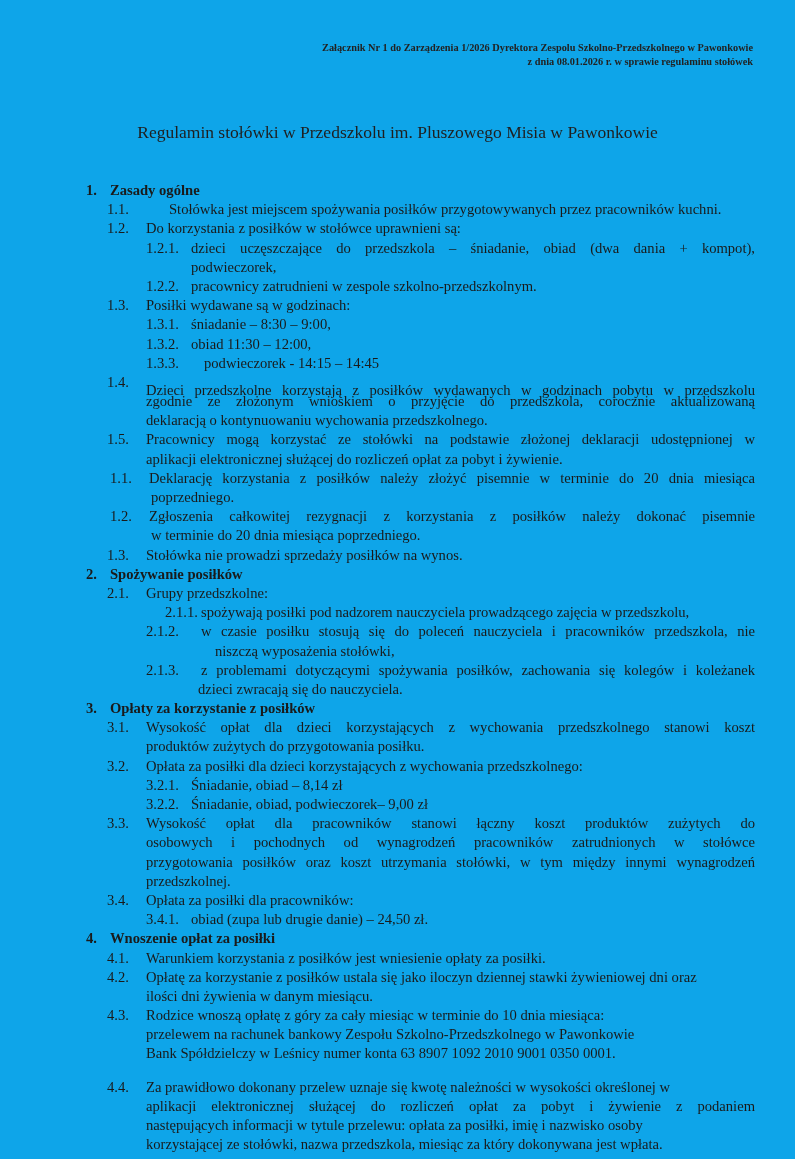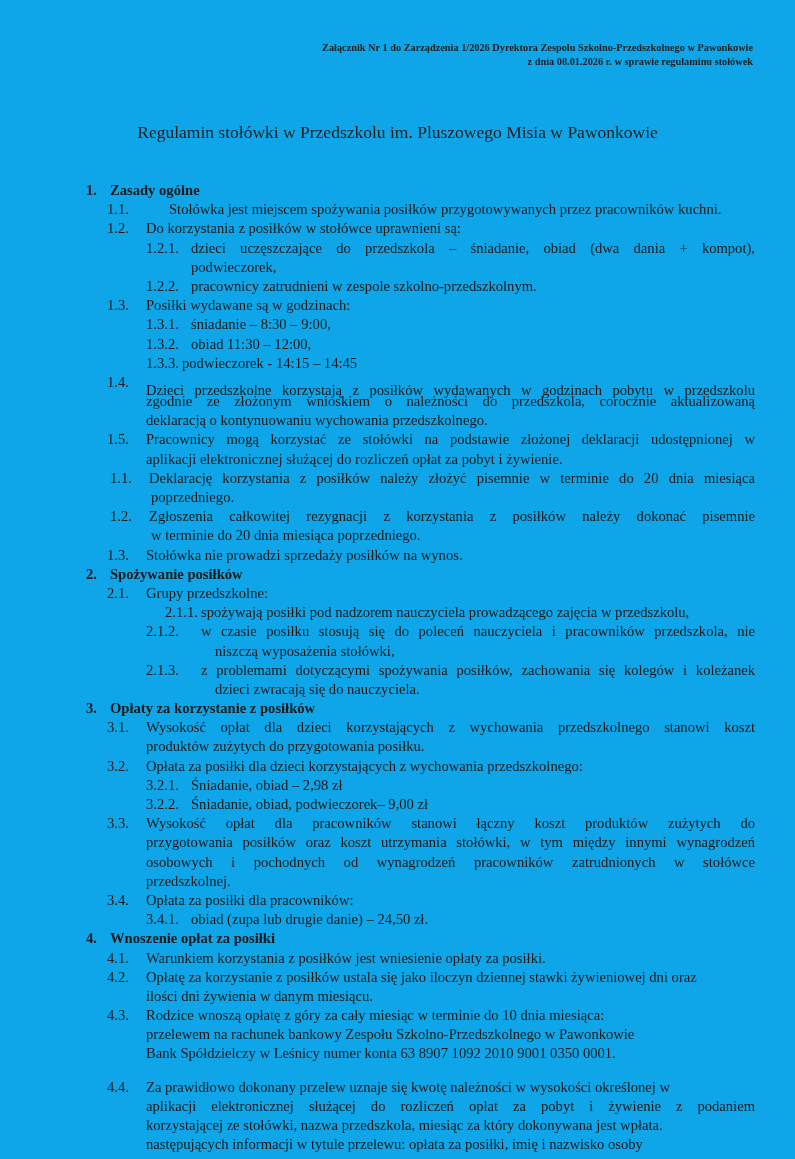--- a/index.html
+++ b/index.html
@@ -83,30 +83,30 @@
       </div>
       <div>
         <div class="line" style="height: 19.2px;">
           <span class="num" style="left: 146px;">1.3.2.</span>
           <span class="txt" style="left: 191px;">obiad 11:30 – 12:00,</span>
         </div>
       </div>
       <div>
         <div class="line" style="height: 19.2px;">
           <span class="num" style="left: 146px;">1.3.3.</span>
-          <span class="txt" style="left: 182px;">podwieczorek - 14:15 – 14:45</span>
+          <span class="txt" style="left: 204px;">podwieczorek - 14:15 – 14:45</span>
         </div>
       </div>
       <div>
         <div class="line" style="height: 19.2px;">
           <span class="num" style="left: 107px;">1.4.</span>
           <span class="txt just" style="left: 146px; width: 609px; white-space: normal; margin-top: 8px;">Dzieci przedszkolne korzystają z posiłków wydawanych w godzinach pobytu w przedszkolu</span>
         </div>
         <div class="line" style="height: 19.2px;">
-          <span class="txt just" style="left: 146px; width: 609px; white-space: normal;">zgodnie ze złożonym wnioskiem o należności do przedszkola, corocznie aktualizowaną</span>
+          <span class="txt just" style="left: 146px; width: 609px; white-space: normal;">zgodnie ze złożonym wnioskiem o przyjęcie do przedszkola, corocznie aktualizowaną</span>
         </div>
         <div class="line" style="height: 19.2px;">
           <span class="txt" style="left: 146px;">deklaracją o kontynuowaniu wychowania przedszkolnego.</span>
         </div>
       </div>
       <div>
         <div class="line" style="height: 19.2px;">
           <span class="num" style="left: 107px;">1.5.</span>
           <span class="txt just" style="left: 146px; width: 609px; white-space: normal;">Pracownicy mogą korzystać ze stołówki na podstawie złożonej deklaracji udostępnionej w</span>
         </div>
@@ -162,21 +162,21 @@
         <div class="line" style="height: 19.2px;">
           <span class="txt" style="left: 215px;">niszczą wyposażenia stołówki,</span>
         </div>
       </div>
       <div>
         <div class="line" style="height: 19.2px;">
           <span class="num" style="left: 146px;">2.1.3.</span>
           <span class="txt just" style="left: 201px; width: 554px; white-space: normal;">z problemami dotyczącymi spożywania posiłków, zachowania się kolegów i koleżanek</span>
         </div>
         <div class="line" style="height: 19.2px;">
-          <span class="txt" style="left: 215px;">dzieci zwracają się do nauczyciela.</span>
+          <span class="txt" style="left: 198px;">dzieci zwracają się do nauczyciela.</span>
         </div>
       </div>
       <div class="line section" style="height: 19.2px;">
         <span class="sec-num">3.</span>
         <span class="sec-title">Opłaty za korzystanie z posiłków</span>
       </div>
       <div>
         <div class="line" style="height: 19.2px;">
           <span class="num" style="left: 107px;">3.1.</span>
           <span class="txt just" style="left: 146px; width: 609px; white-space: normal;">Wysokość opłat dla dzieci korzystających z wychowania przedszkolnego stanowi koszt</span>
@@ -187,39 +187,39 @@
       </div>
       <div>
         <div class="line" style="height: 19.2px;">
           <span class="num" style="left: 107px;">3.2.</span>
           <span class="txt" style="left: 146px;">Opłata za posiłki dla dzieci korzystających z wychowania przedszkolnego:</span>
         </div>
       </div>
       <div>
         <div class="line" style="height: 19.2px;">
           <span class="num" style="left: 146px;">3.2.1.</span>
-          <span class="txt" style="left: 191px;">Śniadanie, obiad  – 2,98 zł</span>
+          <span class="txt" style="left: 191px;">Śniadanie, obiad  – 8,14 zł</span>
         </div>
       </div>
       <div>
         <div class="line" style="height: 19.2px; text-align: right;">
           <span class="num" style="left: 146px;">3.2.2.</span>
           <span class="txt" style="left: 191px;">Śniadanie, obiad, podwieczorek– 9,00 zł</span>
         </div>
       </div>
       <div>
         <div class="line" style="height: 19.2px;">
           <span class="num" style="left: 107px;">3.3.</span>
           <span class="txt just" style="left: 146px; width: 609px; white-space: normal;">Wysokość opłat dla pracowników stanowi łączny koszt produktów zużytych do</span>
         </div>
         <div class="line" style="height: 19.2px;">
+          <span class="txt just" style="left: 146px; width: 609px; white-space: normal;">osobowych i pochodnych od wynagrodzeń pracowników zatrudnionych w stołówce</span>
+        </div>
+        <div class="line" style="height: 19.2px;">
           <span class="txt just" style="left: 146px; width: 609px; white-space: normal;">przygotowania posiłków oraz koszt utrzymania stołówki, w tym między innymi wynagrodzeń</span>
-        </div>
-        <div class="line" style="height: 19.2px;">
-          <span class="txt just" style="left: 146px; width: 609px; white-space: normal;">osobowych i pochodnych od wynagrodzeń pracowników zatrudnionych w stołówce</span>
         </div>
         <div class="line" style="height: 19.2px;">
           <span class="txt" style="left: 146px;">przedszkolnej.</span>
         </div>
       </div>
       <div>
         <div class="line" style="height: 19.2px;">
           <span class="num" style="left: 107px;">3.4.</span>
           <span class="txt" style="left: 146px;">Opłata za posiłki dla pracowników:</span>
         </div>
@@ -264,20 +264,20 @@
       <div style="height: 14px;"></div>
       <div>
         <div class="line" style="height: 19.2px;">
           <span class="num" style="left: 107px;">4.4.</span>
           <span class="txt" style="left: 146px;">Za prawidłowo dokonany przelew uznaje się kwotę należności w wysokości określonej w</span>
         </div>
         <div class="line" style="height: 19.2px;">
           <span class="txt just" style="left: 146px; width: 609px; white-space: normal;">aplikacji elektronicznej służącej do rozliczeń opłat za pobyt i żywienie  z podaniem</span>
         </div>
         <div class="line" style="height: 19.2px;">
+          <span class="txt" style="left: 146px;">następujących informacji w tytule przelewu: opłata za posiłki, imię i nazwisko osoby</span>
+        </div>
+        <div class="line" style="height: 19.2px;">
           <span class="txt" style="left: 146px;">korzystającej ze stołówki, nazwa przedszkola, miesiąc za który dokonywana jest wpłata.</span>
-        </div>
-        <div class="line" style="height: 19.2px;">
-          <span class="txt" style="left: 146px;">następujących informacji w tytule przelewu: opłata za posiłki, imię i nazwisko osoby</span>
         </div>
       </div>
     </div>
 </div>
 
 </body></html>

